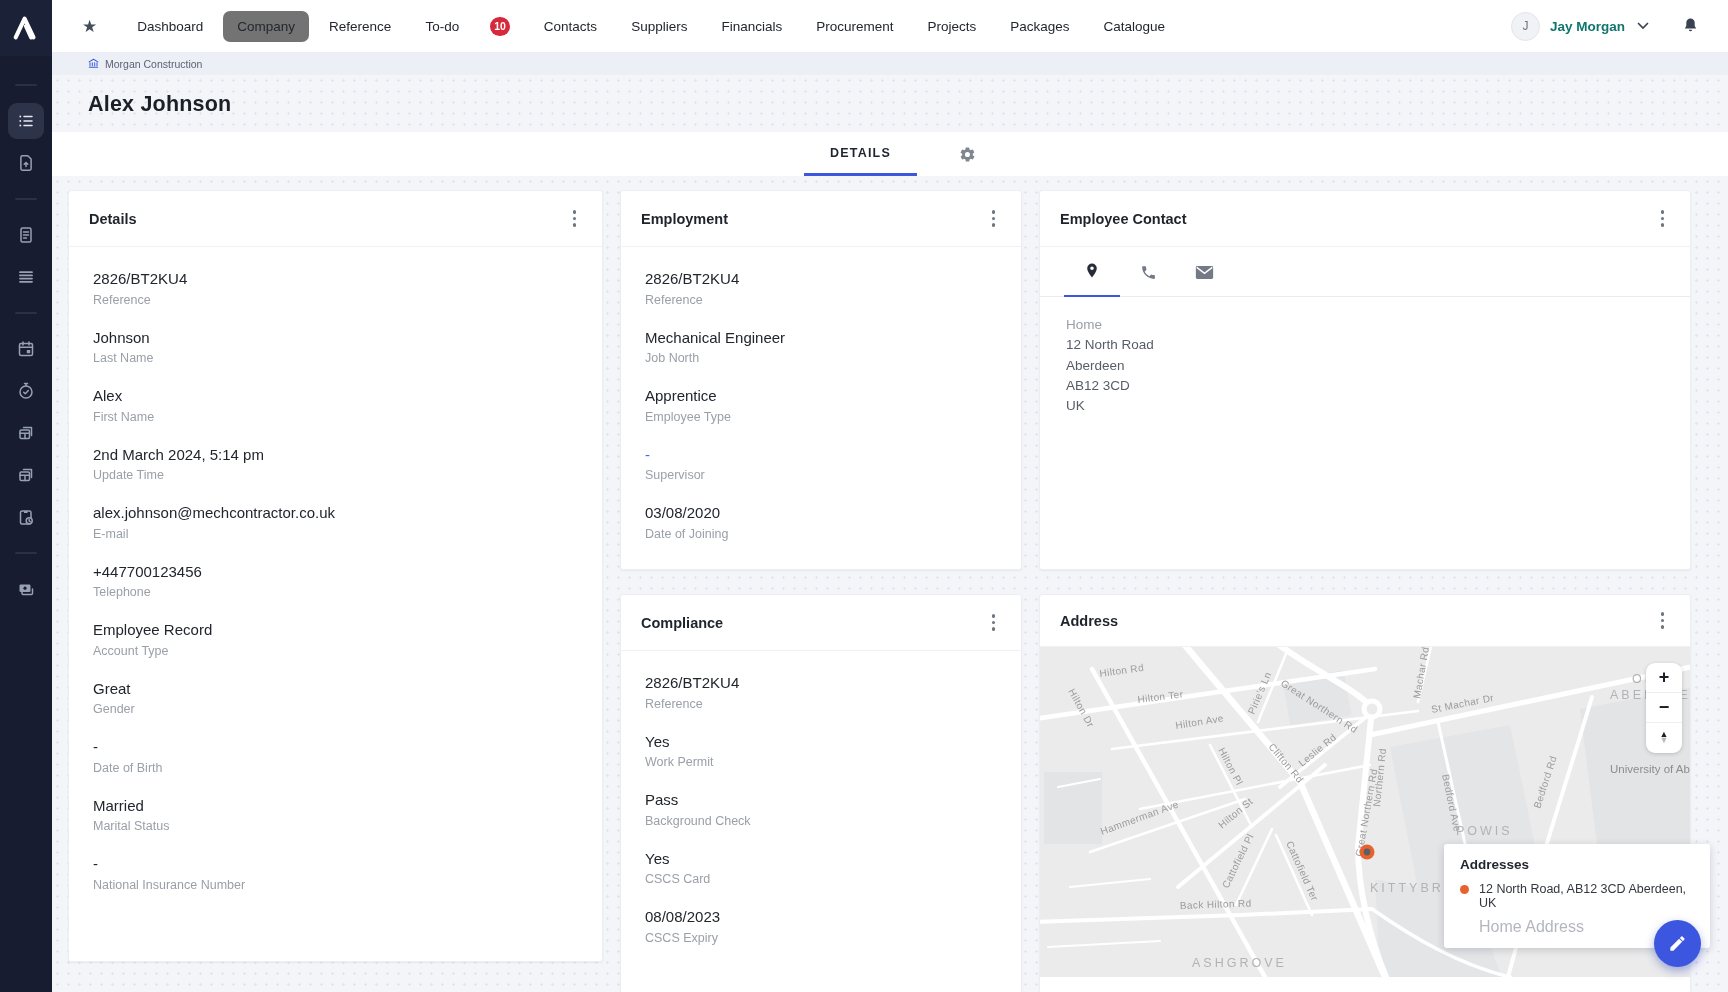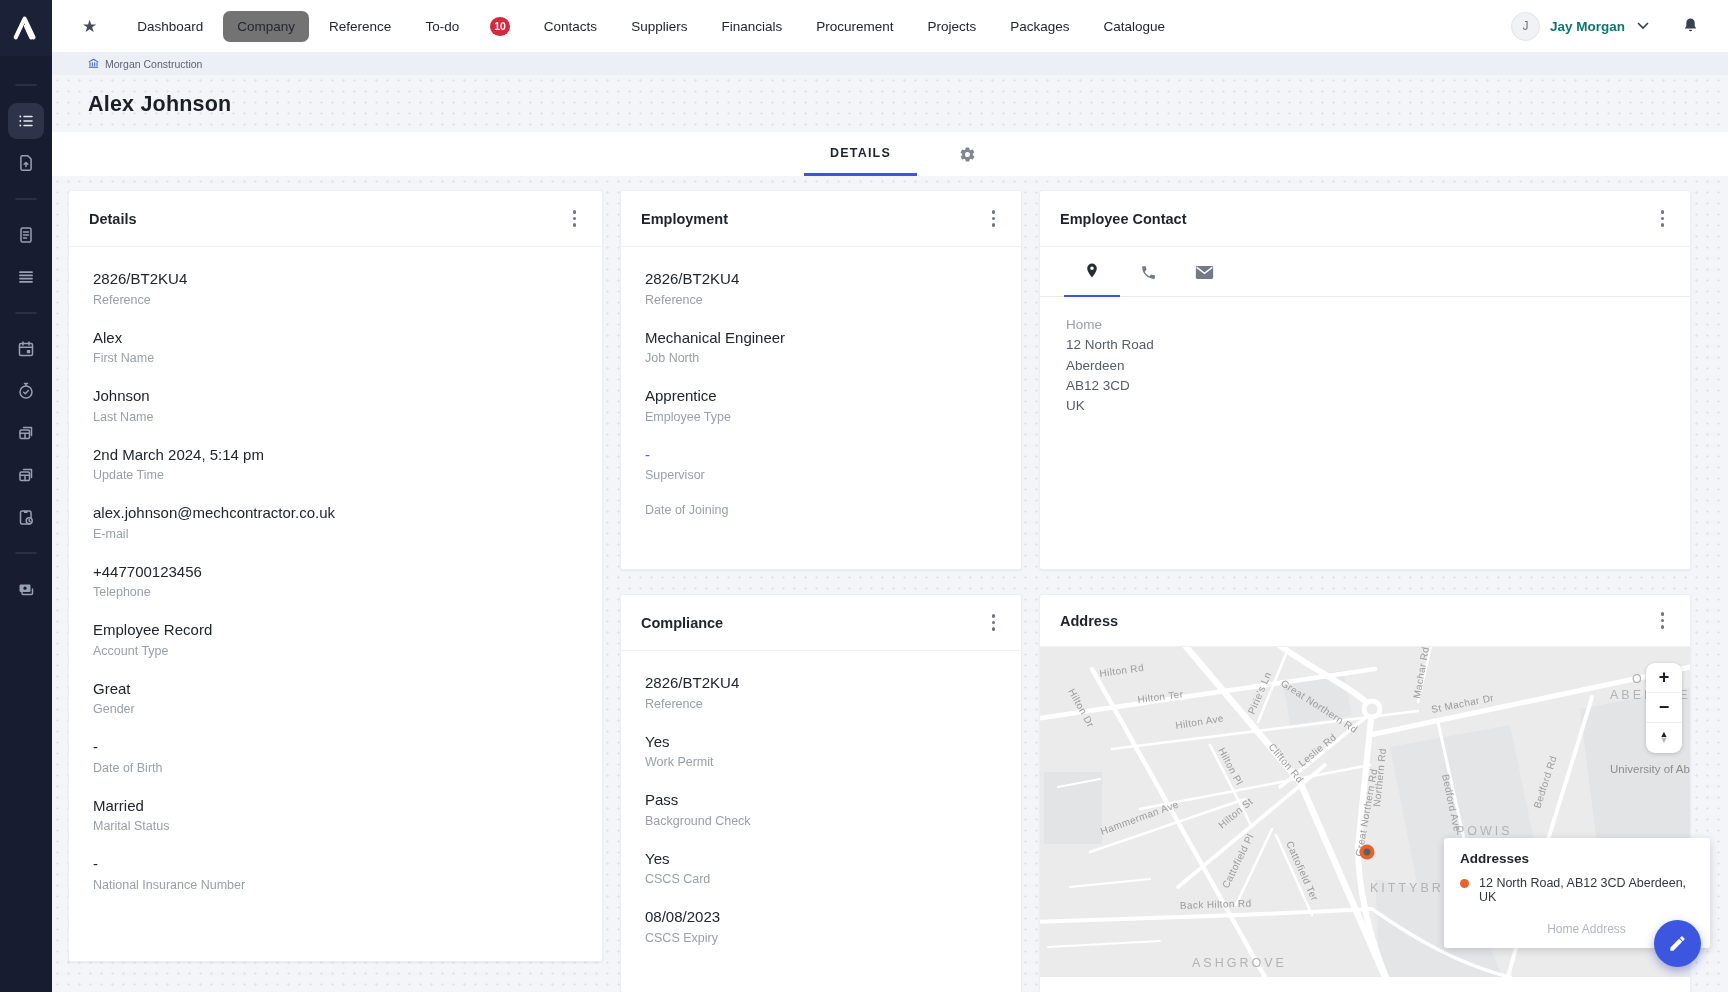--- a/index.html
+++ b/index.html
@@ -93,21 +93,21 @@
   .tiltbtn .t1 { font-size:9px; color:#1b1f27; }
   .tiltbtn .t2 { font-size:9px; color:#b6b9bf; }
 
   
   .addr-overlay { position:fixed; right:18px; bottom:44px; width:266px; background:#fff; border-radius:3px;
     box-shadow:0 2px 8px rgba(20,25,45,.18); padding:13px 16px 12px 16px; z-index:60; }
   .ovl-title { font-size:13.5px; font-weight:600; color:#22262e; margin-bottom:10px; }
   .ovl-row { display:flex; gap:10px; align-items:flex-start; cursor:pointer; }
   .ovl-dot { width:9px; height:9px; border-radius:50%; background:#e8622d; margin-top:3px; flex:none; }
   .ovl-line { font-size:12.5px; color:#33373e; }
-  .ovl-sub { font-size:12px; color:#b3b7bd; margin-top:18px;text-align:center; }
+  .ovl-sub { font-size:16px; color:#b3b7bd; margin-top:8px; }
   .fab { position:fixed; right:27px; bottom:25px; width:47px; height:47px; border-radius:50%; background:#3d56e0;
     display:flex; align-items:center; justify-content:center; box-shadow:0 4px 10px rgba(40,60,180,.4);
     cursor:pointer; z-index:70; }
 </style>
 </head>
 <body>
 
 <div class="sidebar">
   <div class="logo-box">
     <svg width="30" height="30" viewBox="0 0 32 32">
@@ -276,26 +276,26 @@
               <i></i>
               <i></i>
             </span>
         </div>
         <div class="fields">
           <div class="field">
               <div class="fv">2826/BT2KU4</div>
               <div class="fl">Reference</div>
             </div>
           <div class="field">
+              <div class="fv">Johnson</div>
+              <div class="fl">Last Name</div>
+            </div>
+          <div class="field">
               <div class="fv">Alex</div>
               <div class="fl">First Name</div>
-            </div>
-          <div class="field">
-              <div class="fv">Johnson</div>
-              <div class="fl">Last Name</div>
             </div>
           <div class="field">
               <div class="fv">2nd March 2024, 5:14 pm</div>
               <div class="fl">Update Time</div>
             </div>
           <div class="field">
               <div class="fv">alex.johnson@mechcontractor.co.uk</div>
               <div class="fl">E-mail</div>
             </div>
           <div class="field">
@@ -347,20 +347,21 @@
             </div>
           <div class="field">
               <div class="fv">Apprentice</div>
               <div class="fl">Employee Type</div>
             </div>
           <div class="field">
               <div class="fv link">-</div>
               <div class="fl">Supervisor</div>
             </div>
           <div class="field">
+              <div class="fv">03/08/2020</div>
               <div class="fl">Date of Joining</div>
             </div>
         </div>
       </div>
 
       <div class="card card-compliance">
         <div class="card-head">
           <span class="card-title">Compliance</span>
           <span class="kebab">
               <i></i>

